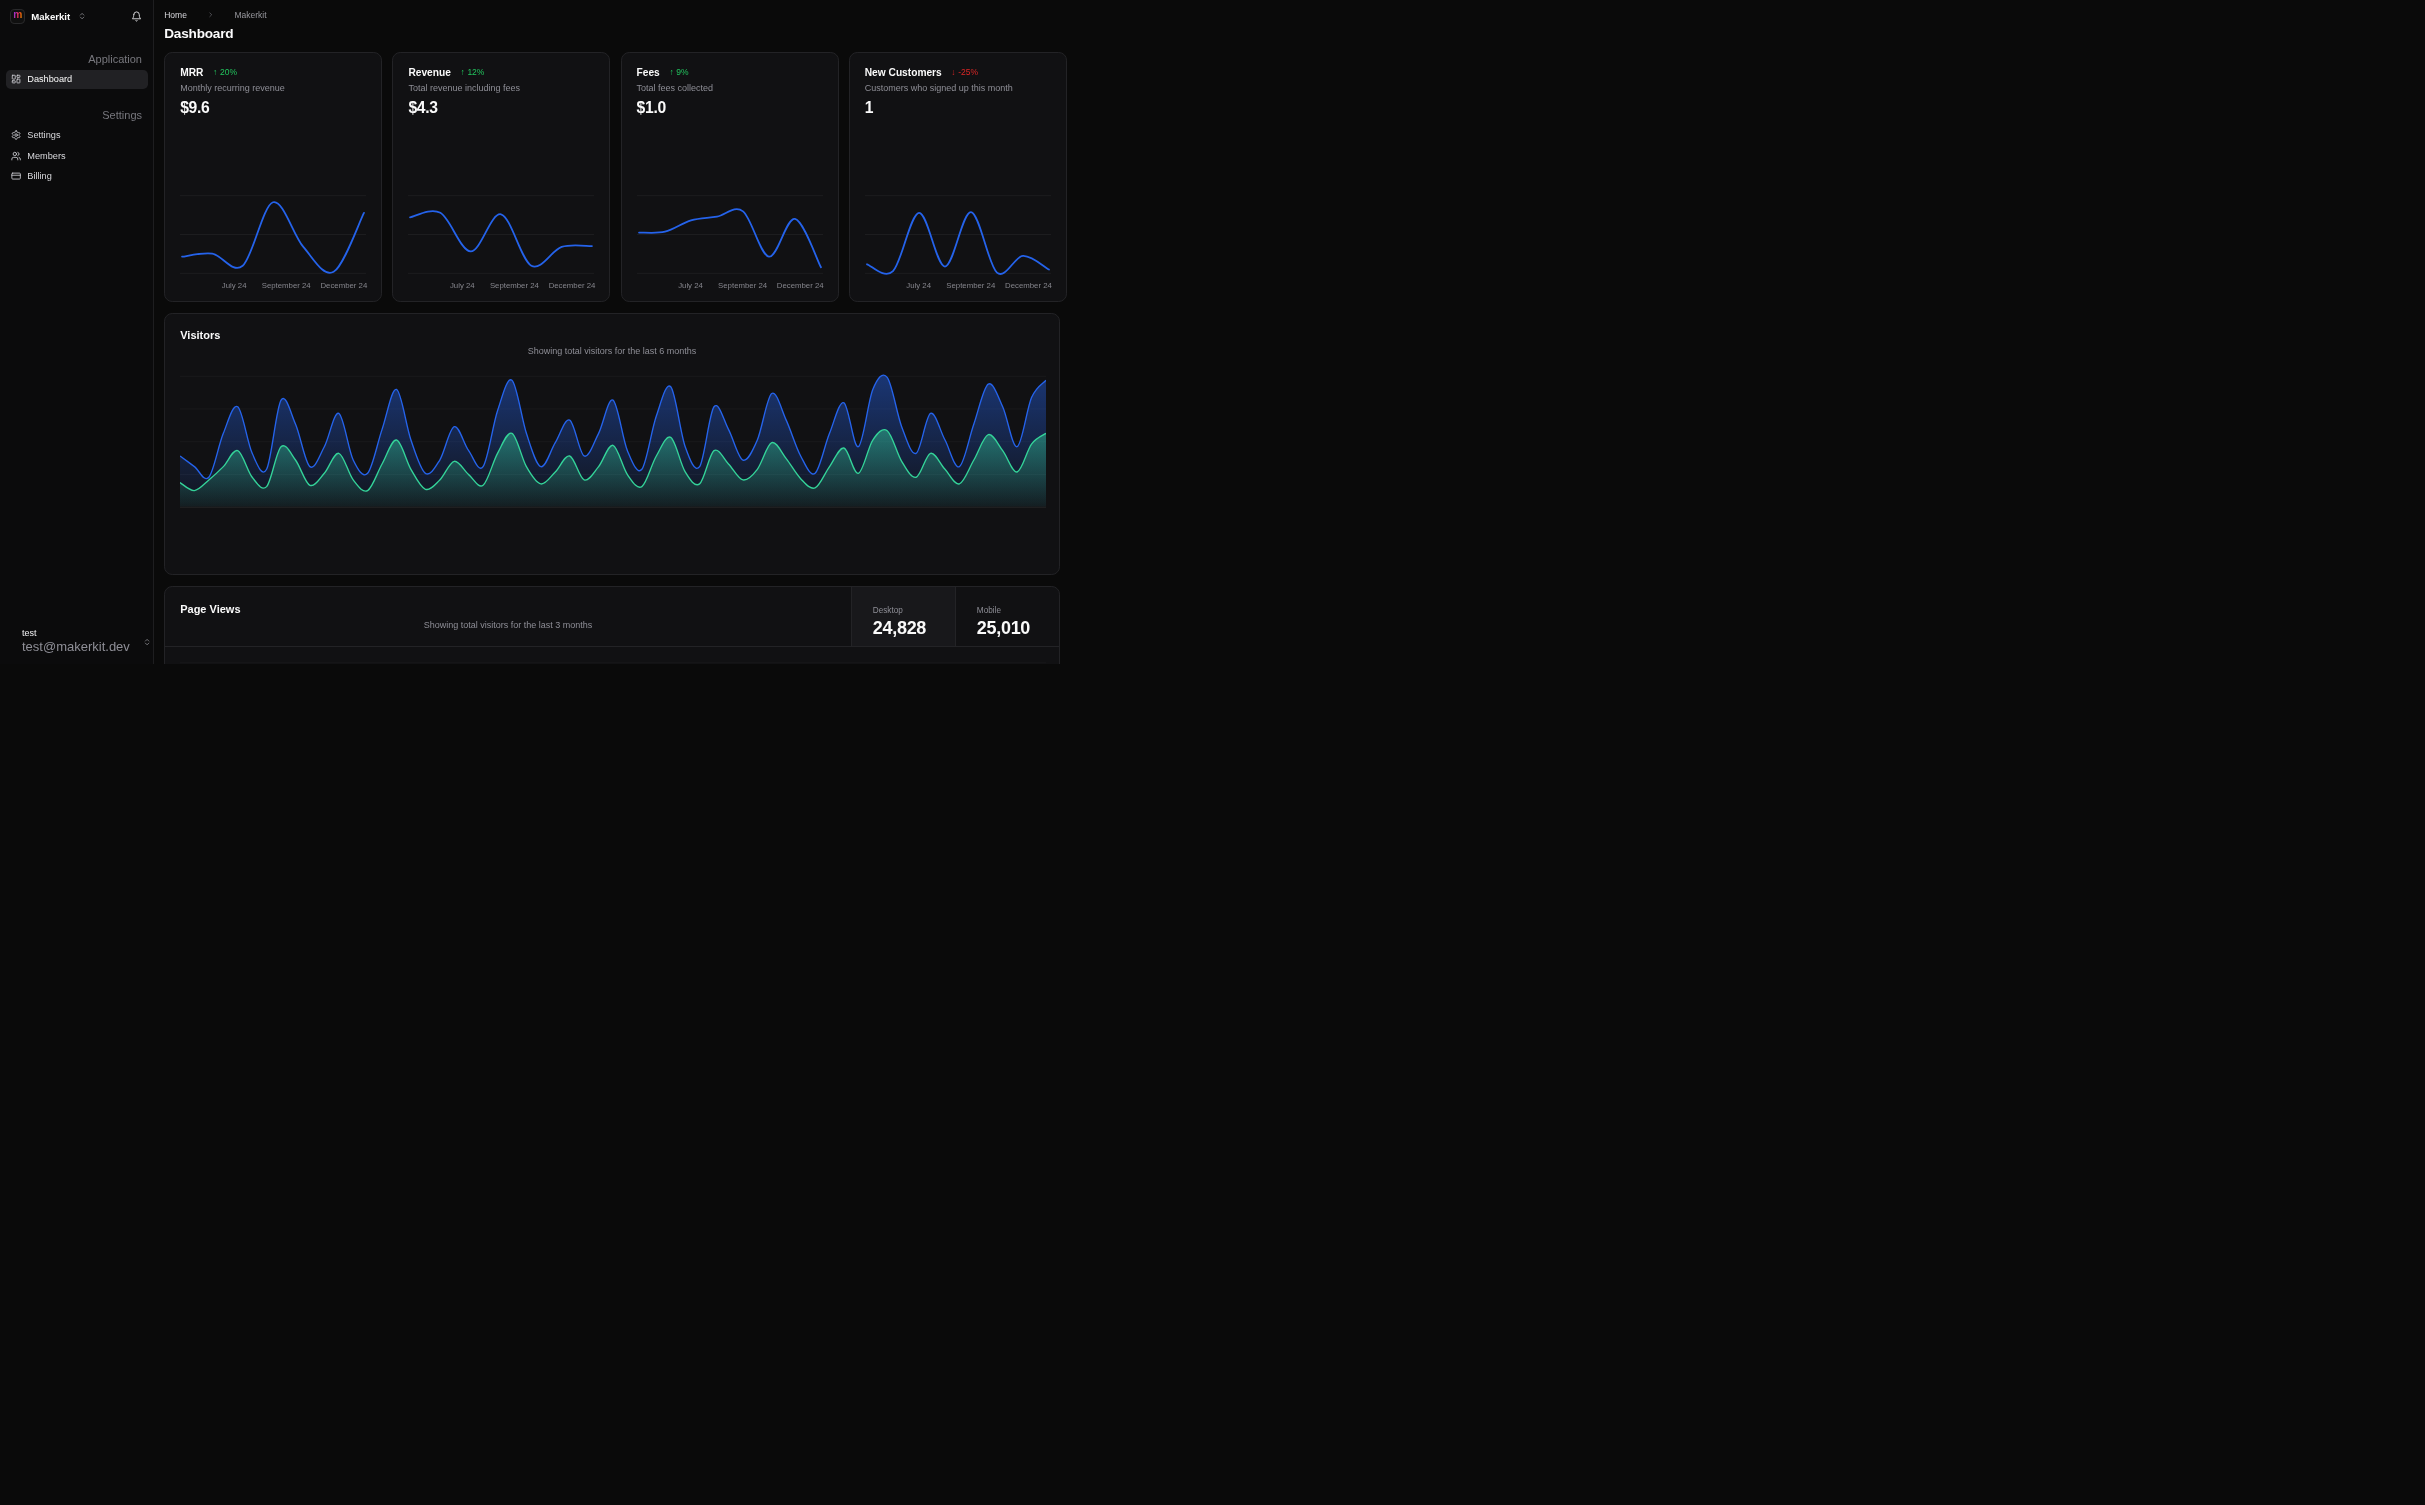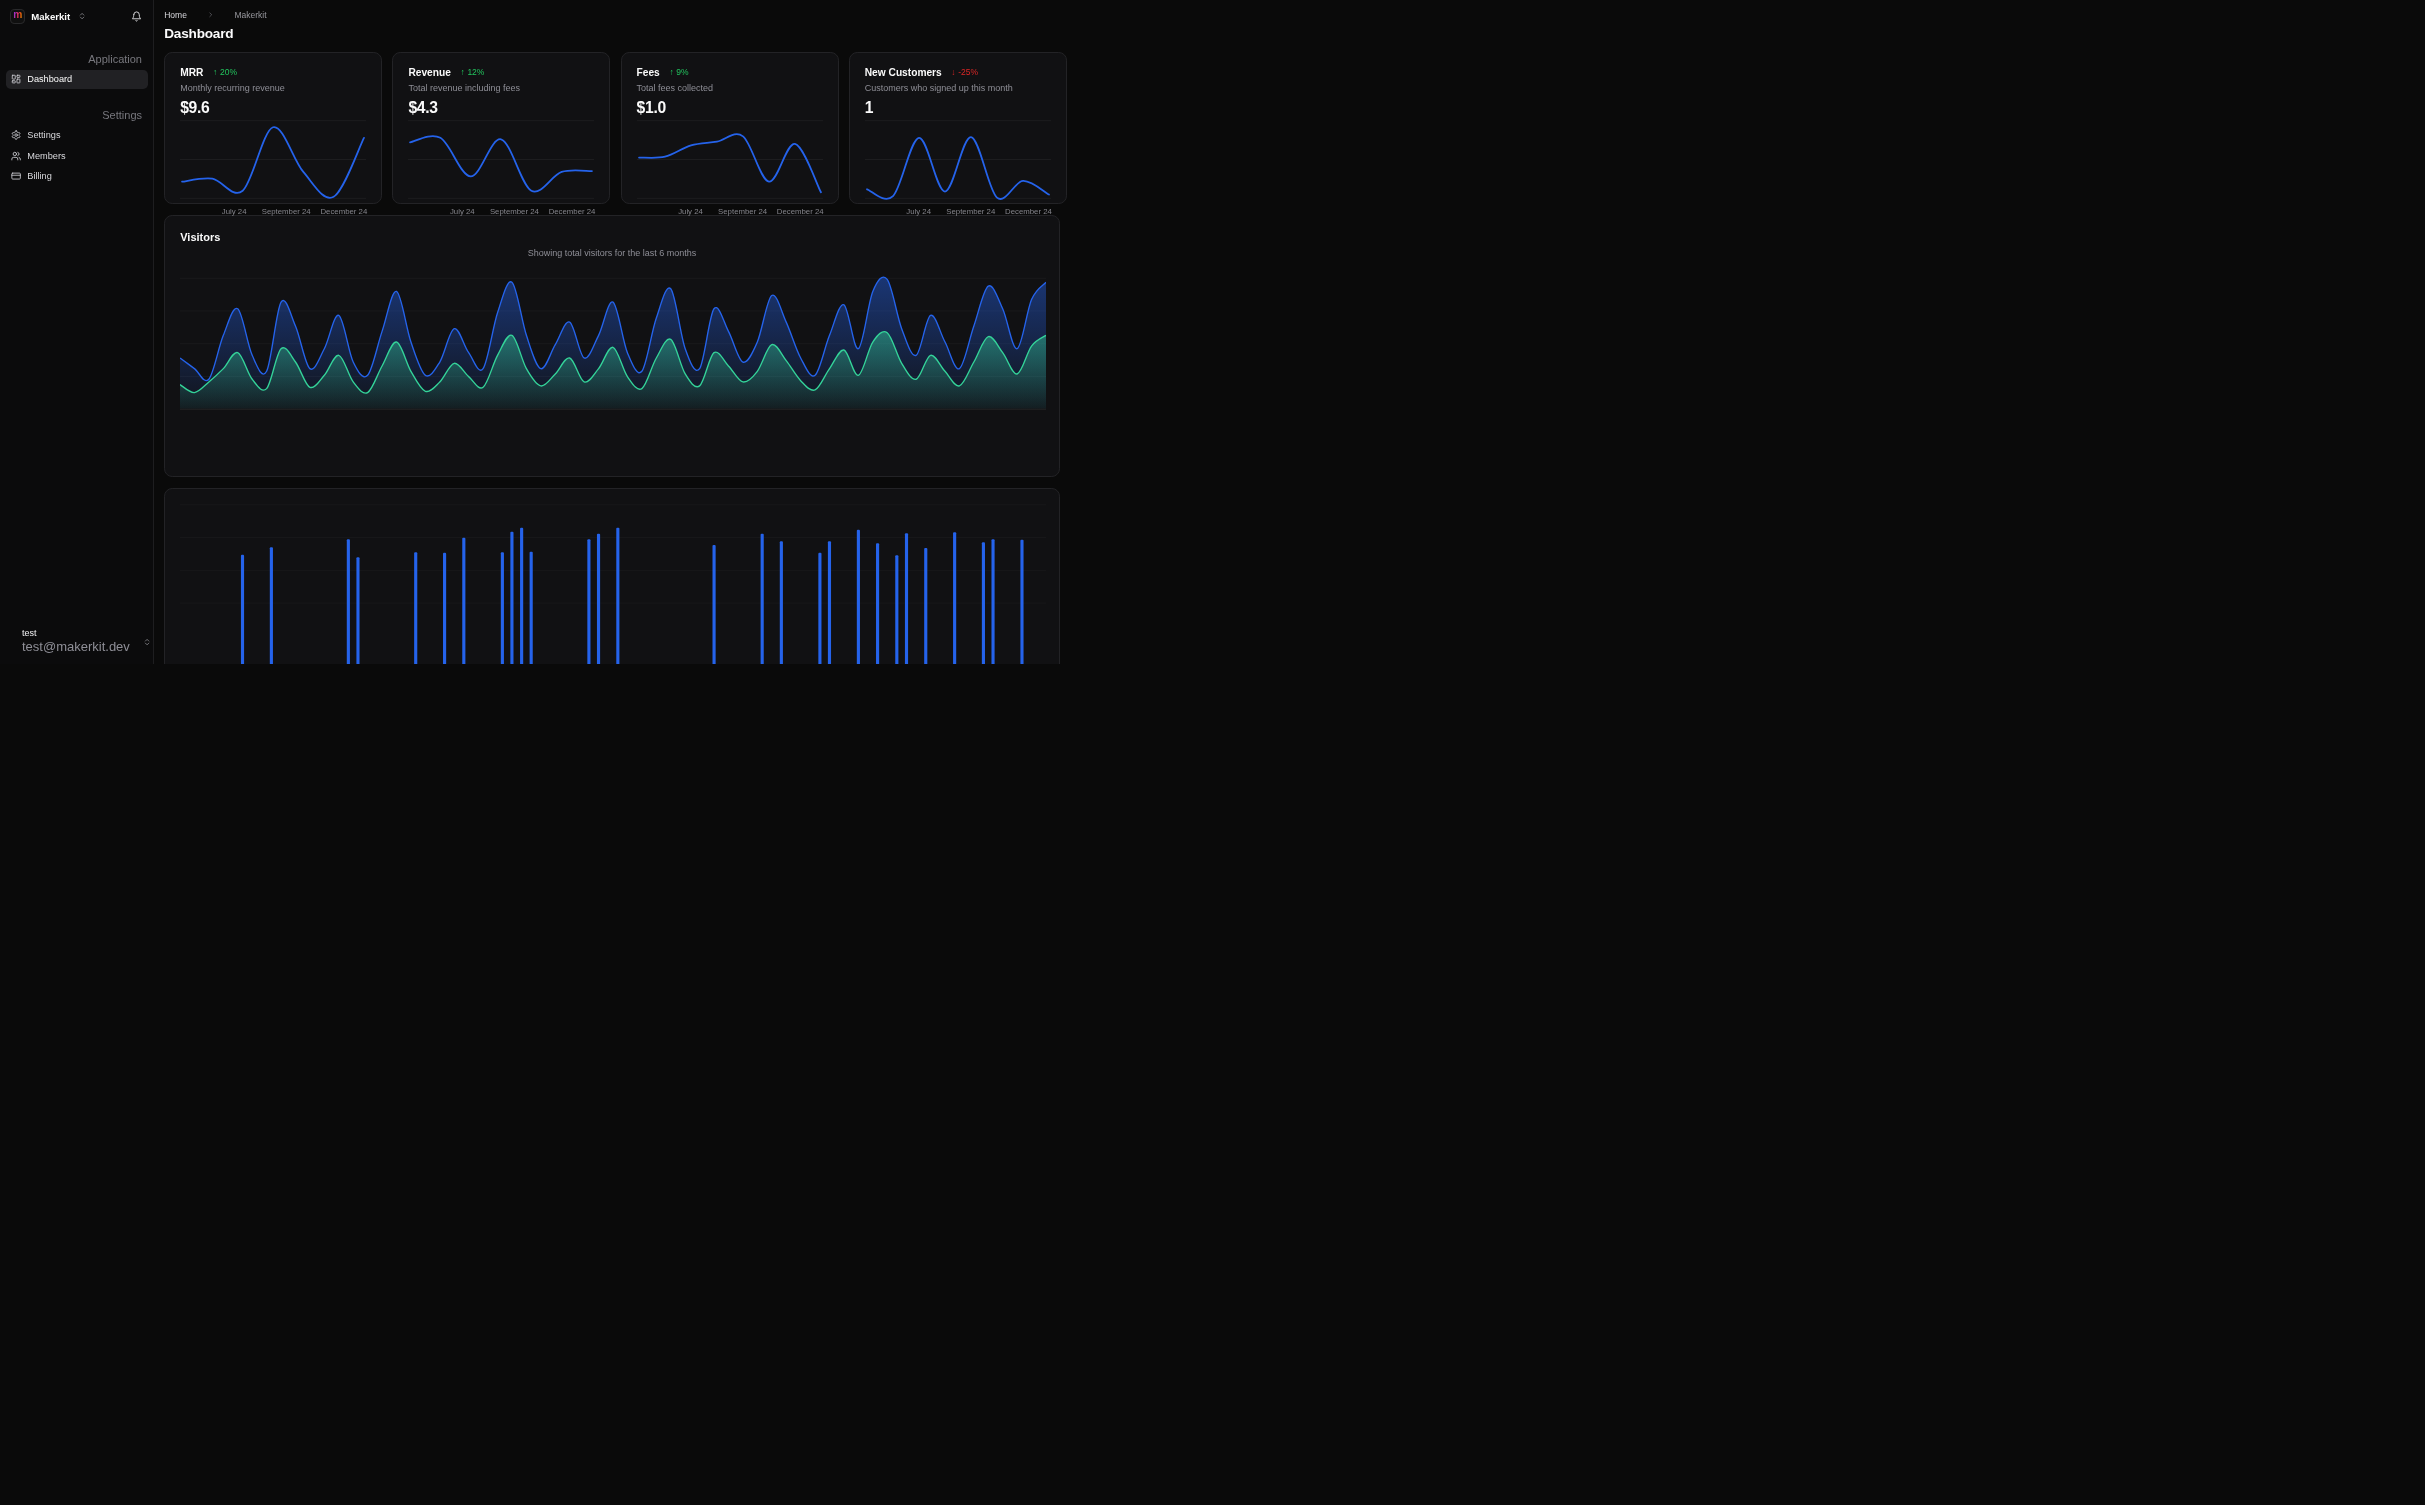--- a/index.html
+++ b/index.html
@@ -52,21 +52,21 @@
   .breadcrumb { display:flex; align-items:center; gap:20px; margin-top:10.2px; font-size:8.5px; }
   .bc-home { color:#d9d9de; cursor:pointer; }
   .bc-sep { color:#6b6b72; display:flex; }
   .bc-cur { color:#98989e; }
   .page-title { font-size:13.6px; font-weight:bold; letter-spacing:-0.2px; margin-top:6.1px; color:#fbfbfc; }
 
   .card { background:#111113; border:0.7px solid #232326; border-radius:8.2px; }
 
   
   .stats { display:grid; grid-template-columns:repeat(4,1fr); gap:10.2px; margin-top:11px; }
-  .stat-card { height:152px; padding:13.6px 15px 9.6px 15px; display:flex; flex-direction:column; }
+  .stat-card { height:250px; padding:13.6px 15px 9.6px 15px; display:flex; flex-direction:column; }
   .stat-head { display:flex; align-items:center; gap:9.6px; }
   .stat-title { font-size:10.2px; font-weight:bold; color:#fafafa; }
   .badge { font-size:8.5px; display:flex; align-items:center; gap:2.7px; }
   .badge.up { color:#22c55e; }
   .badge.down { color:#dc2626; }
   .stat-desc { font-size:9px; color:#8e8e96; margin-top:5.5px; }
   .stat-value { font-size:15.7px; font-weight:bold; letter-spacing:-0.3px; margin-top:6.1px; }
   .spark-wrap { margin-top:auto; }
   .tick-row { position:relative; height:11px; margin-top:4.1px; font-size:7.8px; color:#85858c; }
   .tick-row span { position:absolute; top:0; transform:translateX(-50%); white-space:nowrap; }
@@ -330,20 +330,34 @@
           <path d="M0.0,128.9C3.5,131.5,14.1,139.3,21.1,144.5C28.2,149.7,35.3,168.2,42.3,160.1C49.3,152.0,56.4,113.0,63.5,95.7C70.5,78.5,77.5,51.9,84.6,56.8C91.6,61.6,98.7,109.7,105.8,125.0C112.8,140.3,119.9,161.4,126.9,148.4C134.0,135.4,141.0,58.0,148.1,47.0C155.1,36.0,162.1,65.8,169.2,82.1C176.3,98.3,183.3,139.0,190.3,144.5C197.4,150.0,204.4,128.3,211.5,115.3C218.6,102.3,225.6,63.3,232.7,66.5C239.7,69.8,246.8,120.1,253.8,134.8C260.9,149.4,267.9,161.7,274.9,154.3C282.0,146.8,289.1,110.4,296.1,89.9C303.2,69.4,310.2,28.8,317.3,31.4C324.3,34.0,331.3,85.0,338.4,105.5C345.4,126.0,352.5,149.4,359.6,154.3C366.6,159.1,373.6,146.1,380.7,134.8C387.8,123.4,394.8,88.3,401.9,86.0C408.9,83.7,415.9,111.4,423.0,121.1C430.1,130.9,437.1,154.3,444.1,144.5C451.2,134.8,458.3,83.7,465.3,62.6C472.4,41.5,479.4,12.2,486.4,17.8C493.5,23.3,500.6,74.6,507.6,95.7C514.6,116.9,521.7,142.2,528.8,144.5C535.8,146.8,542.9,120.8,549.9,109.4C556.9,98.0,564.0,73.0,571.0,76.3C578.1,79.5,585.2,125.7,592.2,128.9C599.3,132.2,606.3,109.4,613.4,95.7C620.4,82.1,627.5,42.8,634.5,47.0C641.5,51.2,648.6,104.2,655.6,121.1C662.7,138.0,669.8,156.8,676.8,148.4C683.8,139.9,690.9,90.5,698.0,70.4C705.0,50.2,712.1,20.0,719.1,27.5C726.1,35.0,733.2,95.8,740.3,115.3C747.3,134.8,754.4,154.3,761.4,144.5C768.4,134.8,775.5,65.8,782.5,56.8C789.6,47.6,796.7,76.9,803.7,89.9C810.8,102.9,817.8,132.2,824.9,134.8C831.9,137.3,839.0,121.8,846.0,105.5C853.0,89.3,860.1,42.1,867.1,37.3C874.2,32.4,881.3,61.0,888.3,76.3C895.3,91.5,902.4,115.9,909.5,128.9C916.5,141.9,923.6,159.8,930.6,154.3C937.6,148.7,944.7,113.0,951.8,95.7C958.8,78.5,965.9,47.7,972.9,50.9C979.9,54.2,987.0,118.5,994.0,115.3C1001.1,112.0,1008.2,48.3,1015.2,31.4C1022.3,14.5,1029.3,4.7,1036.3,13.8C1043.4,22.9,1050.5,67.5,1057.5,86.0C1064.5,104.5,1071.6,128.3,1078.7,125.0C1085.7,121.8,1092.8,69.8,1099.8,66.5C1106.8,63.3,1113.9,92.5,1121.0,105.5C1128.0,118.5,1135.0,148.4,1142.1,144.5C1149.1,140.6,1156.2,102.3,1163.3,82.1C1170.3,61.9,1177.4,27.8,1184.4,23.6C1191.5,19.4,1198.5,41.5,1205.5,56.8C1212.6,72.0,1219.7,117.5,1226.7,115.3C1233.8,113.0,1240.8,59.4,1247.8,43.1C1254.9,26.9,1265.5,22.0,1269.0,17.8L1269,203L0,203Z" fill="url(#gBlue)"></path>
           <path d="M0.0,128.9C3.5,131.5,14.1,139.3,21.1,144.5C28.2,149.7,35.3,168.2,42.3,160.1C49.3,152.0,56.4,113.0,63.5,95.7C70.5,78.5,77.5,51.9,84.6,56.8C91.6,61.6,98.7,109.7,105.8,125.0C112.8,140.3,119.9,161.4,126.9,148.4C134.0,135.4,141.0,58.0,148.1,47.0C155.1,36.0,162.1,65.8,169.2,82.1C176.3,98.3,183.3,139.0,190.3,144.5C197.4,150.0,204.4,128.3,211.5,115.3C218.6,102.3,225.6,63.3,232.7,66.5C239.7,69.8,246.8,120.1,253.8,134.8C260.9,149.4,267.9,161.7,274.9,154.3C282.0,146.8,289.1,110.4,296.1,89.9C303.2,69.4,310.2,28.8,317.3,31.4C324.3,34.0,331.3,85.0,338.4,105.5C345.4,126.0,352.5,149.4,359.6,154.3C366.6,159.1,373.6,146.1,380.7,134.8C387.8,123.4,394.8,88.3,401.9,86.0C408.9,83.7,415.9,111.4,423.0,121.1C430.1,130.9,437.1,154.3,444.1,144.5C451.2,134.8,458.3,83.7,465.3,62.6C472.4,41.5,479.4,12.2,486.4,17.8C493.5,23.3,500.6,74.6,507.6,95.7C514.6,116.9,521.7,142.2,528.8,144.5C535.8,146.8,542.9,120.8,549.9,109.4C556.9,98.0,564.0,73.0,571.0,76.3C578.1,79.5,585.2,125.7,592.2,128.9C599.3,132.2,606.3,109.4,613.4,95.7C620.4,82.1,627.5,42.8,634.5,47.0C641.5,51.2,648.6,104.2,655.6,121.1C662.7,138.0,669.8,156.8,676.8,148.4C683.8,139.9,690.9,90.5,698.0,70.4C705.0,50.2,712.1,20.0,719.1,27.5C726.1,35.0,733.2,95.8,740.3,115.3C747.3,134.8,754.4,154.3,761.4,144.5C768.4,134.8,775.5,65.8,782.5,56.8C789.6,47.6,796.7,76.9,803.7,89.9C810.8,102.9,817.8,132.2,824.9,134.8C831.9,137.3,839.0,121.8,846.0,105.5C853.0,89.3,860.1,42.1,867.1,37.3C874.2,32.4,881.3,61.0,888.3,76.3C895.3,91.5,902.4,115.9,909.5,128.9C916.5,141.9,923.6,159.8,930.6,154.3C937.6,148.7,944.7,113.0,951.8,95.7C958.8,78.5,965.9,47.7,972.9,50.9C979.9,54.2,987.0,118.5,994.0,115.3C1001.1,112.0,1008.2,48.3,1015.2,31.4C1022.3,14.5,1029.3,4.7,1036.3,13.8C1043.4,22.9,1050.5,67.5,1057.5,86.0C1064.5,104.5,1071.6,128.3,1078.7,125.0C1085.7,121.8,1092.8,69.8,1099.8,66.5C1106.8,63.3,1113.9,92.5,1121.0,105.5C1128.0,118.5,1135.0,148.4,1142.1,144.5C1149.1,140.6,1156.2,102.3,1163.3,82.1C1170.3,61.9,1177.4,27.8,1184.4,23.6C1191.5,19.4,1198.5,41.5,1205.5,56.8C1212.6,72.0,1219.7,117.5,1226.7,115.3C1233.8,113.0,1240.8,59.4,1247.8,43.1C1254.9,26.9,1265.5,22.0,1269.0,17.8" fill="none" stroke="#2563eb" stroke-width="2"></path>
           <path d="M0.0,167.9C3.5,169.8,14.1,180.3,21.1,179.6C28.2,178.9,35.3,169.8,42.3,164.0C49.3,158.2,56.4,151.7,63.5,144.5C70.5,137.3,77.5,118.5,84.6,121.1C91.6,123.7,98.7,151.3,105.8,160.1C112.8,168.9,119.9,181.2,126.9,173.8C134.0,166.3,141.0,121.8,148.1,115.3C155.1,108.8,162.1,125.3,169.2,134.8C176.3,144.2,183.3,168.6,190.3,171.8C197.4,175.1,204.4,162.1,211.5,154.3C218.6,146.4,225.6,123.4,232.7,125.0C239.7,126.6,246.8,154.9,253.8,164.0C260.9,173.1,267.9,183.5,274.9,179.6C282.0,175.7,289.1,152.9,296.1,140.6C303.2,128.3,310.2,104.2,317.3,105.5C324.3,106.8,331.3,136.4,338.4,148.4C345.4,160.4,352.5,175.1,359.6,177.7C366.6,180.3,373.6,170.8,380.7,164.0C387.8,157.2,394.8,138.0,401.9,136.7C408.9,135.4,415.9,150.3,423.0,156.2C430.1,162.0,437.1,177.0,444.1,171.8C451.2,166.6,458.3,137.7,465.3,125.0C472.4,112.3,479.4,92.5,486.4,95.7C493.5,99.0,500.6,132.2,507.6,144.5C514.6,156.8,521.7,168.5,528.8,169.8C535.8,171.2,542.9,159.1,549.9,152.3C556.9,145.5,564.0,127.0,571.0,128.9C578.1,130.8,585.2,161.4,592.2,164.0C599.3,166.6,606.3,152.9,613.4,144.5C620.4,136.1,627.5,111.3,634.5,113.3C641.5,115.3,648.6,146.1,655.6,156.2C662.7,166.3,669.8,178.3,676.8,173.8C683.8,169.2,690.9,140.9,698.0,128.9C705.0,116.9,712.1,97.7,719.1,101.6C726.1,105.5,733.2,140.9,740.3,152.3C747.3,163.7,754.4,175.0,761.4,169.8C768.4,164.7,775.5,126.0,782.5,121.1C789.6,116.2,796.7,133.4,803.7,140.6C810.8,147.8,817.8,162.7,824.9,164.0C831.9,165.3,839.0,157.5,846.0,148.4C853.0,139.3,860.1,112.0,867.1,109.4C874.2,106.8,881.3,124.0,888.3,132.8C895.3,141.6,902.4,154.9,909.5,162.1C916.5,169.2,923.6,178.6,930.6,175.7C937.6,172.8,944.7,154.3,951.8,144.5C958.8,134.8,965.9,115.6,972.9,117.2C979.9,118.8,987.0,156.2,994.0,154.3C1001.1,152.3,1008.2,115.9,1015.2,105.5C1022.3,95.1,1029.3,86.7,1036.3,91.9C1043.4,97.1,1050.5,125.3,1057.5,136.7C1064.5,148.1,1071.6,162.0,1078.7,160.1C1085.7,158.2,1092.8,127.0,1099.8,125.0C1106.8,123.0,1113.9,140.9,1121.0,148.4C1128.0,155.9,1135.0,172.1,1142.1,169.8C1149.1,167.6,1156.2,146.8,1163.3,134.8C1170.3,122.7,1177.4,100.0,1184.4,97.7C1191.5,95.4,1198.5,112.0,1205.5,121.1C1212.6,130.2,1219.7,153.9,1226.7,152.3C1233.8,150.7,1240.8,120.8,1247.8,111.4C1254.9,101.9,1265.5,98.3,1269.0,95.7L1269,203L0,203Z" fill="url(#gGreen)"></path>
           <path d="M0.0,167.9C3.5,169.8,14.1,180.3,21.1,179.6C28.2,178.9,35.3,169.8,42.3,164.0C49.3,158.2,56.4,151.7,63.5,144.5C70.5,137.3,77.5,118.5,84.6,121.1C91.6,123.7,98.7,151.3,105.8,160.1C112.8,168.9,119.9,181.2,126.9,173.8C134.0,166.3,141.0,121.8,148.1,115.3C155.1,108.8,162.1,125.3,169.2,134.8C176.3,144.2,183.3,168.6,190.3,171.8C197.4,175.1,204.4,162.1,211.5,154.3C218.6,146.4,225.6,123.4,232.7,125.0C239.7,126.6,246.8,154.9,253.8,164.0C260.9,173.1,267.9,183.5,274.9,179.6C282.0,175.7,289.1,152.9,296.1,140.6C303.2,128.3,310.2,104.2,317.3,105.5C324.3,106.8,331.3,136.4,338.4,148.4C345.4,160.4,352.5,175.1,359.6,177.7C366.6,180.3,373.6,170.8,380.7,164.0C387.8,157.2,394.8,138.0,401.9,136.7C408.9,135.4,415.9,150.3,423.0,156.2C430.1,162.0,437.1,177.0,444.1,171.8C451.2,166.6,458.3,137.7,465.3,125.0C472.4,112.3,479.4,92.5,486.4,95.7C493.5,99.0,500.6,132.2,507.6,144.5C514.6,156.8,521.7,168.5,528.8,169.8C535.8,171.2,542.9,159.1,549.9,152.3C556.9,145.5,564.0,127.0,571.0,128.9C578.1,130.8,585.2,161.4,592.2,164.0C599.3,166.6,606.3,152.9,613.4,144.5C620.4,136.1,627.5,111.3,634.5,113.3C641.5,115.3,648.6,146.1,655.6,156.2C662.7,166.3,669.8,178.3,676.8,173.8C683.8,169.2,690.9,140.9,698.0,128.9C705.0,116.9,712.1,97.7,719.1,101.6C726.1,105.5,733.2,140.9,740.3,152.3C747.3,163.7,754.4,175.0,761.4,169.8C768.4,164.7,775.5,126.0,782.5,121.1C789.6,116.2,796.7,133.4,803.7,140.6C810.8,147.8,817.8,162.7,824.9,164.0C831.9,165.3,839.0,157.5,846.0,148.4C853.0,139.3,860.1,112.0,867.1,109.4C874.2,106.8,881.3,124.0,888.3,132.8C895.3,141.6,902.4,154.9,909.5,162.1C916.5,169.2,923.6,178.6,930.6,175.7C937.6,172.8,944.7,154.3,951.8,144.5C958.8,134.8,965.9,115.6,972.9,117.2C979.9,118.8,987.0,156.2,994.0,154.3C1001.1,152.3,1008.2,115.9,1015.2,105.5C1022.3,95.1,1029.3,86.7,1036.3,91.9C1043.4,97.1,1050.5,125.3,1057.5,136.7C1064.5,148.1,1071.6,162.0,1078.7,160.1C1085.7,158.2,1092.8,127.0,1099.8,125.0C1106.8,123.0,1113.9,140.9,1121.0,148.4C1128.0,155.9,1135.0,172.1,1142.1,169.8C1149.1,167.6,1156.2,146.8,1163.3,134.8C1170.3,122.7,1177.4,100.0,1184.4,97.7C1191.5,95.4,1198.5,112.0,1205.5,121.1C1212.6,130.2,1219.7,153.9,1226.7,152.3C1233.8,150.7,1240.8,120.8,1247.8,111.4C1254.9,101.9,1265.5,98.3,1269.0,95.7" fill="none" stroke="#34d399" stroke-width="2"></path>
           <line x1="0" y1="204" x2="1269" y2="204" stroke="rgba(255,255,255,0.12)" stroke-width="1"></line>
         </svg>
       </div>
   </div>
 
   <div class="card pv-card">
+    <div class="pv-header">
+      <div class="pv-head-text">
+        <div class="sec-title">Page Views</div>
+        <div class="sec-sub">Showing total visitors for the last 3 months</div>
+      </div>
+      <button class="pv-toggle active">
+        <div class="t-label">Desktop</div>
+        <div class="t-value">24,828</div>
+      </button>
+      <button class="pv-toggle">
+        <div class="t-label">Mobile</div>
+        <div class="t-value">25,010</div>
+      </button>
+    </div>
     <div class="pv-chart">
         <svg width="866" height="205" viewBox="0 0 1269 300">
           <line x1="0" y1="23" x2="1269" y2="23" stroke="rgba(255,255,255,0.05)" stroke-width="1"></line>
           <line x1="0" y1="71" x2="1269" y2="71" stroke="rgba(255,255,255,0.05)" stroke-width="1"></line>
           <line x1="0" y1="119" x2="1269" y2="119" stroke="rgba(255,255,255,0.05)" stroke-width="1"></line>
           <line x1="0" y1="167" x2="1269" y2="167" stroke="rgba(255,255,255,0.05)" stroke-width="1"></line>
           <rect x="89.3" y="96.3" width="4.6" height="203.7" rx="1.5" fill="#2563eb"></rect>
           <rect x="131.6" y="85.1" width="4.6" height="214.9" rx="1.5" fill="#2563eb"></rect>
           <rect x="244.4" y="73.5" width="4.6" height="226.5" rx="1.5" fill="#2563eb"></rect>
           <rect x="258.5" y="99.7" width="4.6" height="200.3" rx="1.5" fill="#2563eb"></rect>

